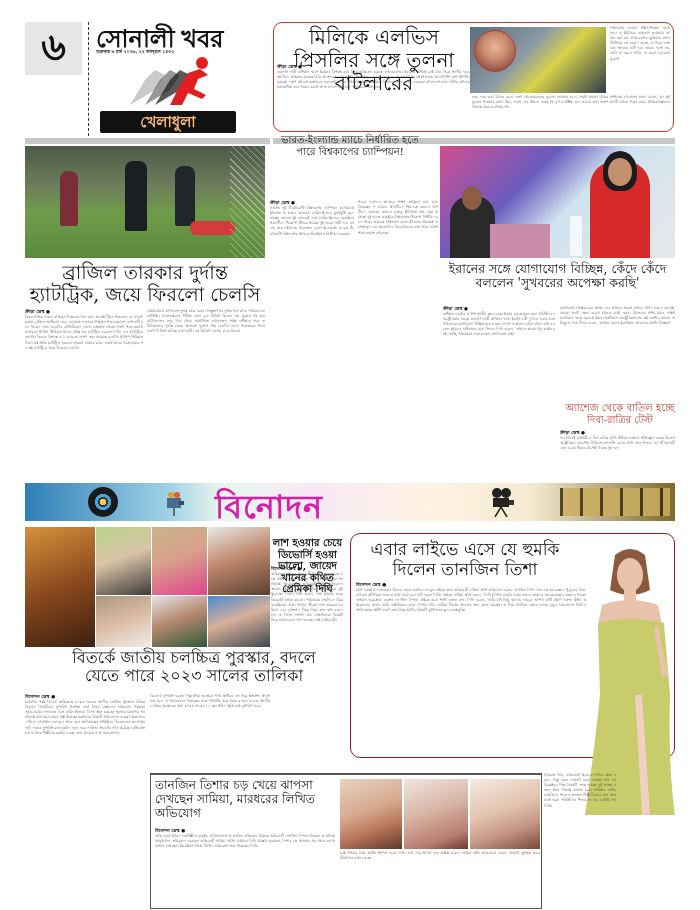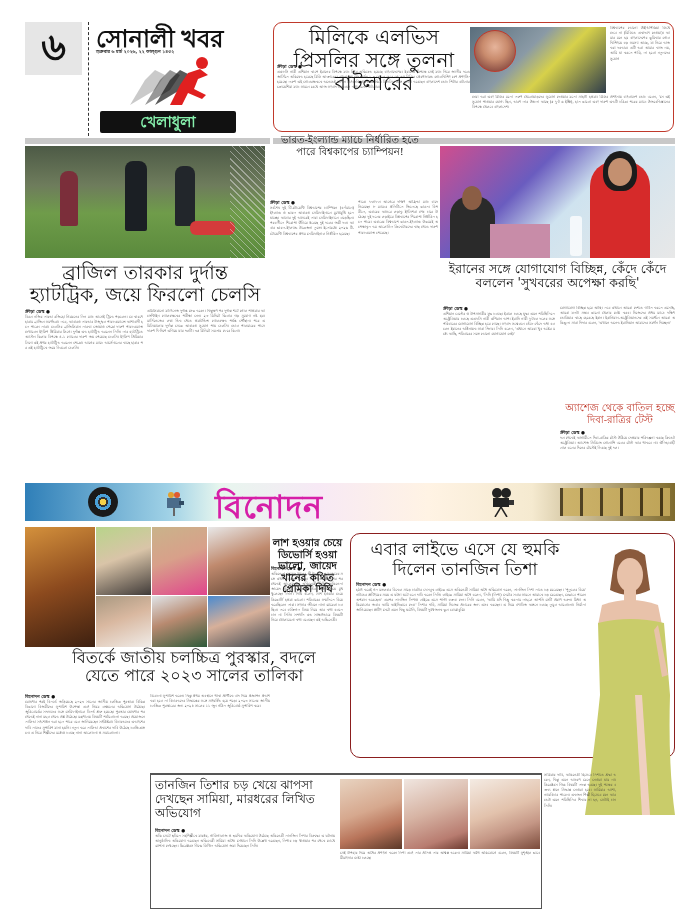--- a/index.html
+++ b/index.html
@@ -10,21 +10,21 @@
   .byline { font-size: 4.5px; font-weight: bold; color: #111; display: block; margin-bottom: 1px; }
   .headline { font-family: "DejaVu Serif", serif; text-align: center; color: #111; line-height: 1.15; }
   .photo { overflow: hidden; }
 
   
   #page-num { left: 25px; top: 22px; width: 57px; height: 53px; background: #e6e6e6; font-size: 38px; font-weight: bold; display: flex; align-items: center; justify-content: center; }
   #dash-divider { left: 88px; top: 22px; height: 114px; border-left: 1.5px dashed #333; }
   #paper-title { left: 96px; top: 20px; width: 150px; font-size: 24px; font-weight: bold; font-family: Liberation Sans, sans-serif; }
   #paper-date { left: 96px; top: 49px; font-size: 4.5px; font-weight: bold; }
   #runner { left: 110px; top: 55px; width: 110px; height: 55px; }
-  #section-banner { left: 100px; top: 111px; width: 136px; height: 22px; background: #111; color: #86efac; border-radius: 2px; font-size: 15px; font-weight: bold; display: flex; align-items: center; justify-content: center; font-family: "DejaVu Serif", serif; }
+  #section-banner { left: 100px; top: 111px; width: 136px; height: 22px; background: #111; color: #fdba74; border-radius: 2px; font-size: 15px; font-weight: bold; display: flex; align-items: center; justify-content: center; font-family: "DejaVu Serif", serif; }
   .gray-rule { height: 6px; background: #c8c8c8; }
 
   
   #top-box { left: 273px; top: 22px; width: 401px; height: 110px; border: 1.5px solid #c0392b; border-radius: 9px; }
   #top-headline { left: 276px; top: 26px; width: 196px; font-size: 20px; }
   #top-body { left: 277px; top: 64px; width: 194px; height: 66px; }
   #top-photo { left: 470px; top: 27px; width: 136px; height: 66px; background: linear-gradient(135deg, #5a6e7c 0%, #8a9aa6 40%, #d7d14a 60%, #2f3d4b 100%); }
   #top-photo .inset { position: absolute; left: 4px; top: 3px; width: 42px; height: 42px; border-radius: 50%; background: radial-gradient(circle at 50% 40%, #e6b49b 0%, #c98b6d 40%, #6b2f2f 100%); border: 1px solid #c0392b; }
   #top-side-body { left: 610px; top: 26px; width: 60px; height: 68px; }
   #top-bottom-body { left: 472px; top: 95px; width: 198px; height: 35px; }

